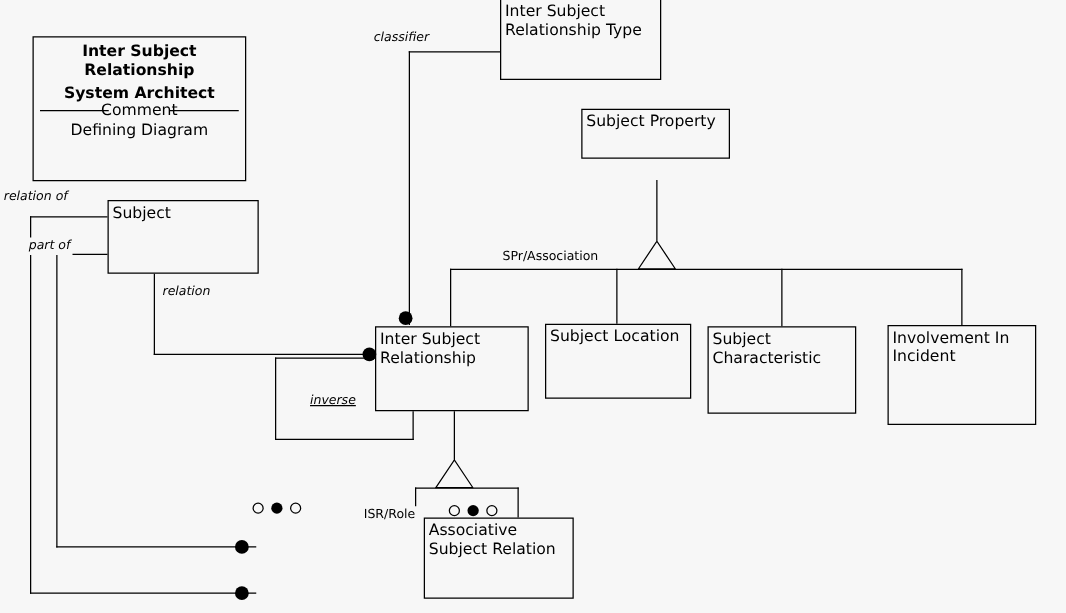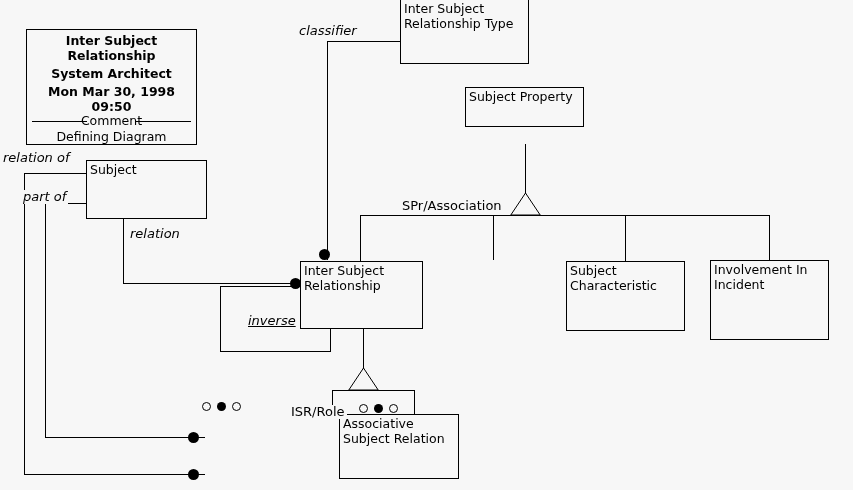--- a/index.html
+++ b/index.html
@@ -88,40 +88,39 @@
     background:#000;
     z-index:8;
   }
 
   
   .tri{position:absolute;z-index:4;}
 
   
   .lab{
     position:absolute;
-    font-size:13px;
+    font-size:10px;
     line-height:14px;
     color:#000;
     font-style:italic;
     white-space:nowrap;
     background:#f7f7f7;
     padding:0 2px;
     z-index:7;
   }
   .lab.up{font-style:normal;}
 </style>
 </head>
 <body>
 
 <div id="canvas">
 
   <div class="titleblock" style="left:26px;top:29px;width:171px;height:116px;">
     <div class="tl">Inter Subject Relationship</div>
     <div class="tl">System Architect</div>
-    <div class="tl">Mon Mar 30, 1998  09:50</div>
     <div class="tb-sep">
       <div class="ln" style="left:5px;width:55px;"></div>
       <div class="ln" style="right:5px;width:55px;"></div>
       <div class="lbl">Comment</div>
     </div>
     <div class="tb-body">Defining Diagram</div>
   </div>
 
   <div class="h" style="left:327px;top:41px;width:74px;"></div>
   <div class="v" style="left:327px;top:41px;height:219px;"></div>
@@ -174,20 +173,23 @@
 
   <div class="box" style="left:86px;top:160px;width:121px;height:59px;">
     <span class="cap">Subject</span>
   </div>
 
   <div class="box" style="left:300px;top:261px;width:123px;height:68px;">
     <span class="cap">Inter Subject
 Relationship</span>
   </div>
 
+  <div class="box" style="left:436px;top:259px;width:117px;height:60px;">
+    <span class="cap">Subject Location</span>
+  </div>
 
   <div class="box" style="left:566px;top:261px;width:119px;height:70px;">
     <span class="cap">Subject
 Characteristic</span>
   </div>
 
   <div class="box" style="left:710px;top:260px;width:119px;height:80px;">
     <span class="cap">Involvement In
 Incident</span>
   </div>

